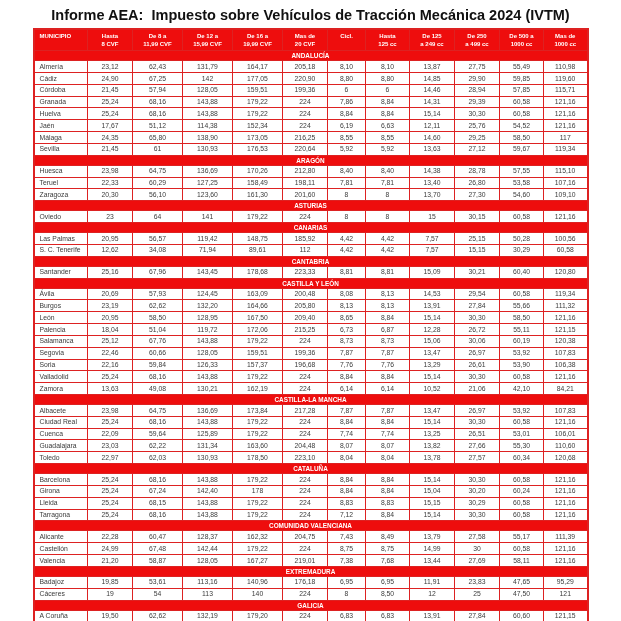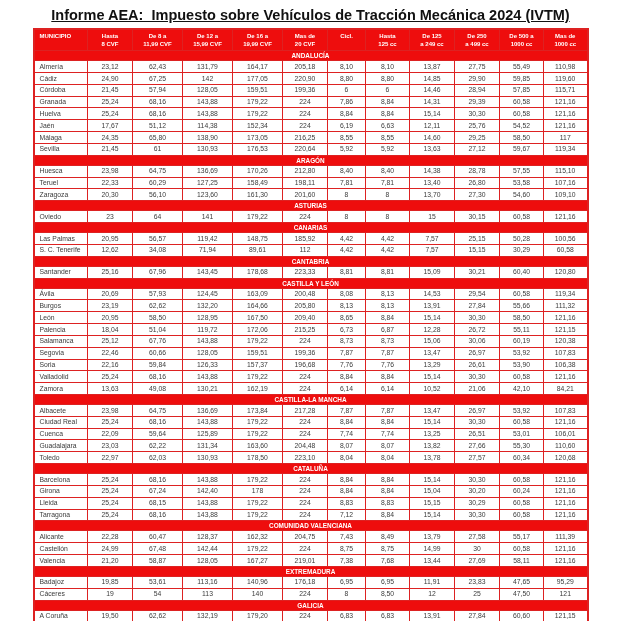--- a/index.html
+++ b/index.html
@@ -14,21 +14,20 @@
     -webkit-font-smoothing:antialiased;
   }
   .title{
     white-space:pre;
     text-align:center;
     font-weight:bold;
     font-size:14.5px;
     color:#111;
     padding-top:7px;
     letter-spacing:0px;
-    text-decoration:underline;
   }
   table.ivtm{
     border-collapse:collapse;
     table-layout:fixed;
     width:554px;
     margin:5px auto 0 auto;
     border:2px solid var(--border-red);
   }
   table.ivtm th, table.ivtm td{
     border:1px solid var(--border-red);

